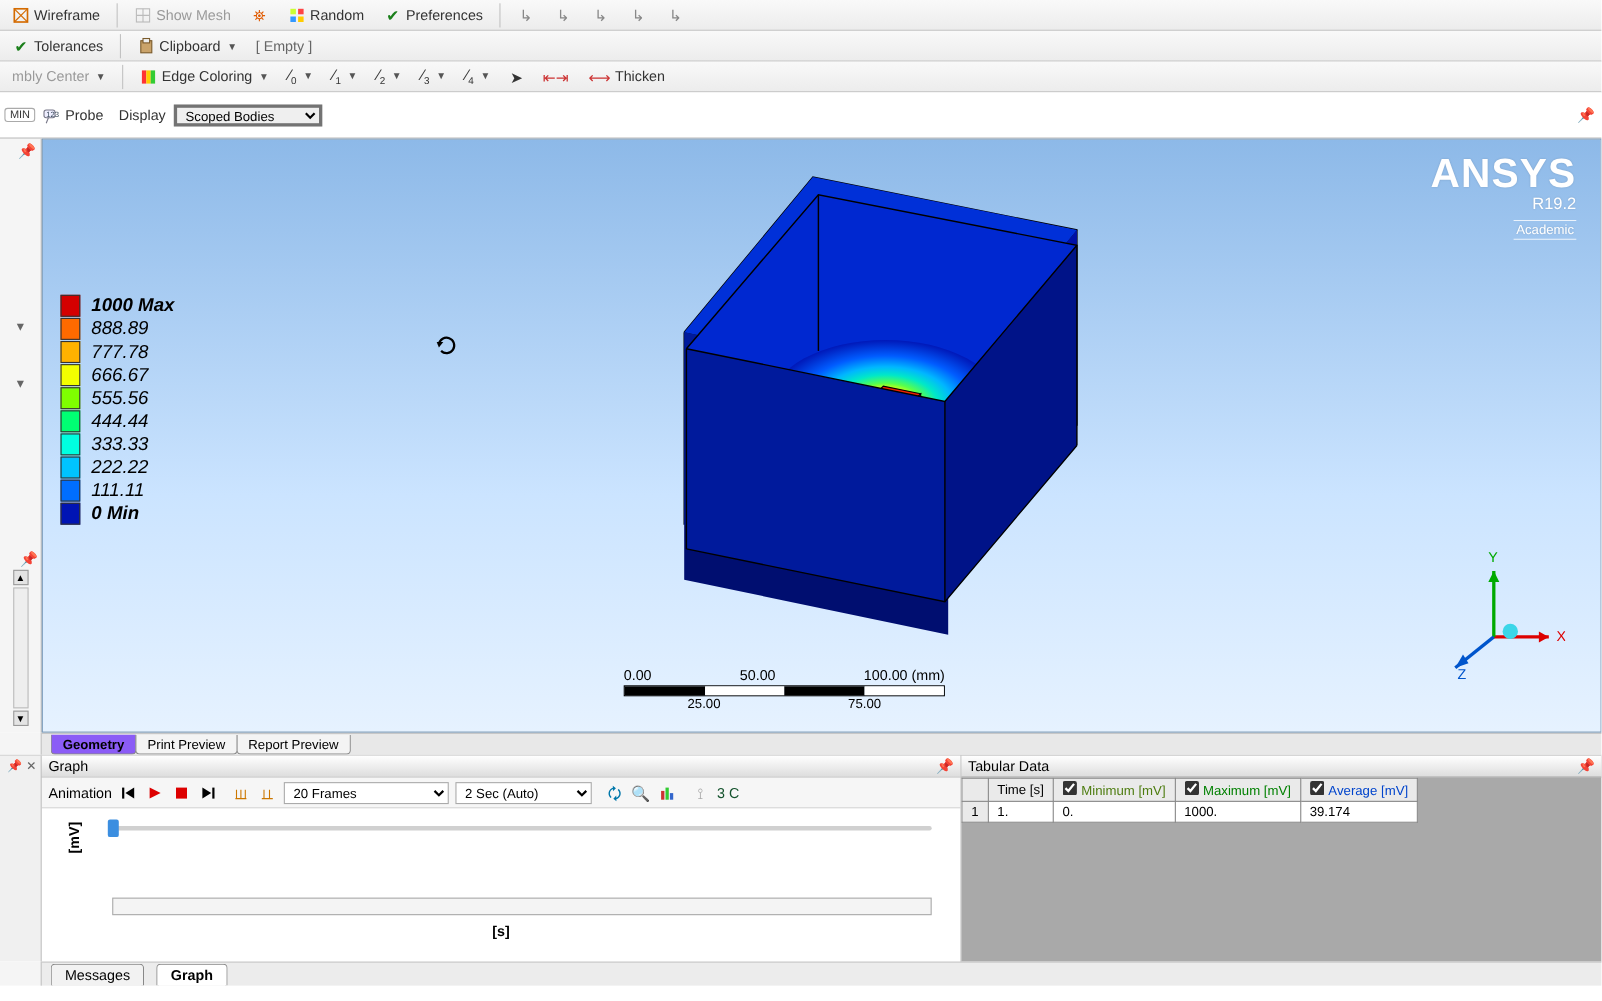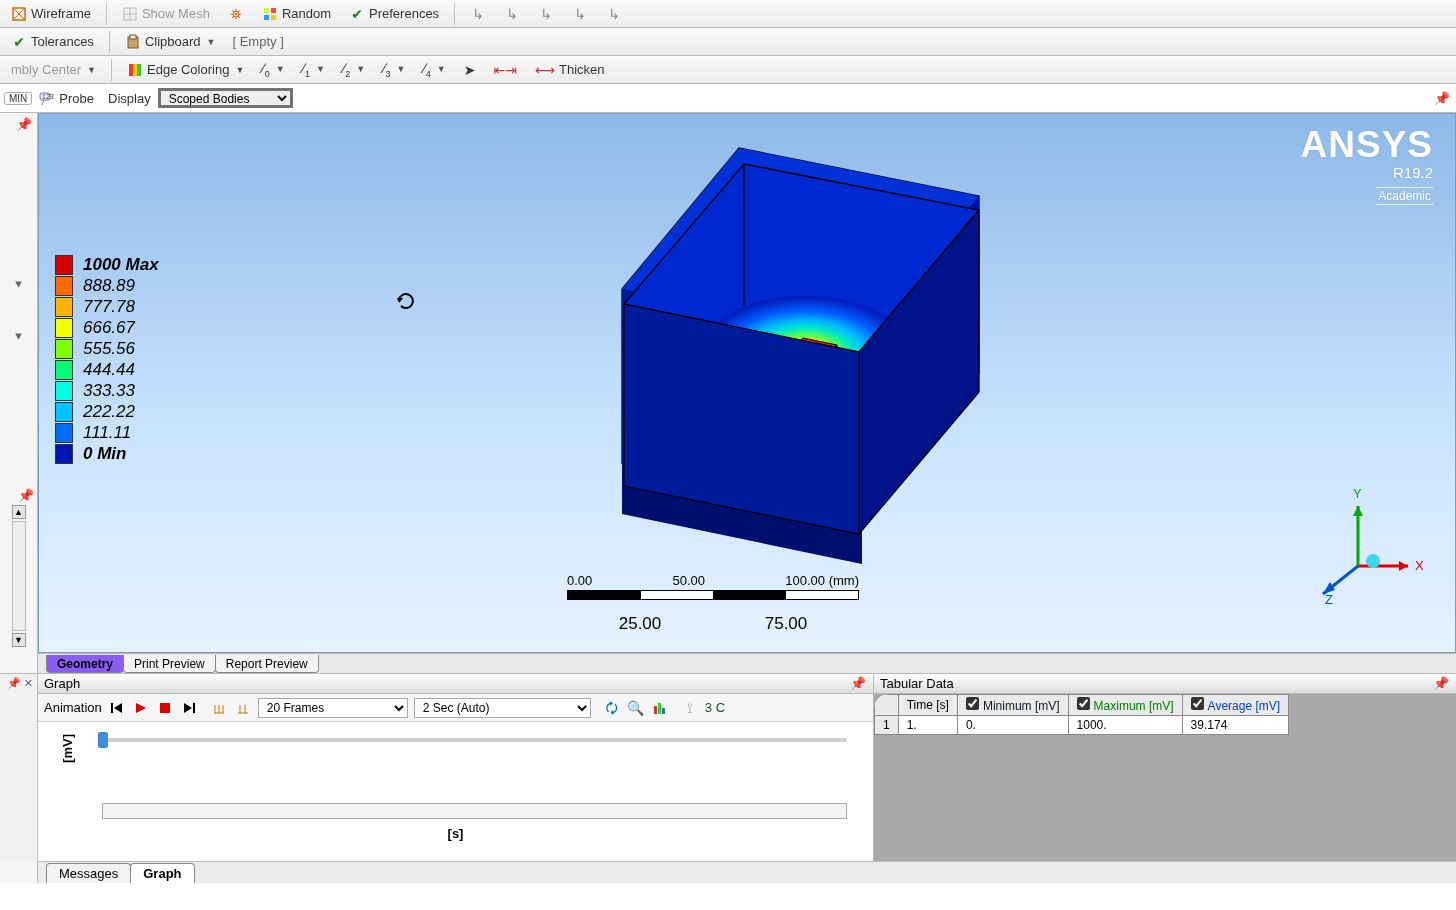--- a/index.html
+++ b/index.html
@@ -20,21 +20,21 @@
   }
   .tb-btn.disabled { color: #9a9a9a; }
   .tb-btn .ico { width: 16px; height: 16px; display: flex; align-items: center; justify-content: center; }
   .tb-btn .dd { font-size: 9px; color: #555; margin-left: 2px; }
   .glyph { font-size: 14px; line-height: 1; }
 
   .empty-note { color: #666; padding: 0 6px; }
 
   
   .display-bar {
-    display: flex; align-items: center; height: 29px; background: #fff;
+    display: flex; align-items: center; height: 42px; background: #fff;
     border-bottom: 1px solid #b9b9b9; padding: 0 4px;
   }
   .display-bar select {
     height: 20px; border: 3px solid #737373; font-size: 12px; padding: 0 4px;
   }
   .pin-btn { width: 16px; text-align: center; color: #666; margin-left: auto; padding-right: 8px; cursor: pointer; }
 
   
   .mid-area { display: flex; height: 540px; }
   .left-rail { width: 38px; border-right: 1px solid #b9b9b9; background: #f5f5f5;
@@ -77,21 +77,21 @@
 
   
   .model { position: absolute; left: 300px; top: 20px; width: 720px; height: 510px; }
 
   .scale-bar { position: absolute; left: 528px; bottom: 18px; color:#000; font-size:13px; text-align:center;}
   .scale-bar .ticks { display:flex; justify-content: space-between; width: 292px; margin-bottom:2px;}
   .scale-bar .bar { display:flex; width:292px; height:10px; border:1px solid #000;}
   .scale-bar .seg { flex:1; }
   .scale-bar .seg.b { background:#000; }
   .scale-bar .seg.w { background:#fff; }
-  .scale-bar .subticks { display:flex; justify-content: space-around; width:292px; margin-top:14px; font-size:17px;}
+  .scale-bar .subticks { display:flex; justify-content: space-around; width:292px; margin-top:0; font-size:12px;}
 
   
   .vp-tabs {
     display: flex; align-items: flex-end; height: 20px; background: #e8e8e8;
     border-top: 1px solid #b9b9b9; padding-left: 8px; gap: 0;
   }
   .vp-tab {
     padding: 2px 10px 1px 10px; font-size: 12px;
     border: 1px solid #888; border-top: none;
     background: #f4f4f4; cursor: pointer;
@@ -120,31 +120,31 @@
 
   .graph-body { flex:1; position:relative; background:#fff; }
   .graph-body .ylabel { position:absolute; left:22px; top:12px; font-weight:bold; }
   .graph-body .xlabel { position:absolute; left:50%; bottom:20px; transform:translateX(-50%); font-weight:bold;}
   .graph-body .track { position:absolute; left:64px; right:26px; top:16px; height:4px; background:#d0d0d0; border-radius:2px;}
   .graph-body .thumb { position:absolute; width:10px; height:16px; background:#3b8ee0; border-radius:2px; top:10px; left:60px;}
   .graph-body .scrollbox { position:absolute; left:64px; right:26px; bottom:42px; height:16px; border:1px solid #aaa; background:#f4f4f4;}
 
   
   .tabular-pane { flex:1; display:flex; flex-direction:column; background:#a9a9a9; }
-  .tabular-body { flex:1; overflow:auto;border-radius:15px; }
+  .tabular-body { flex:1; overflow:auto; }
   table.tabular {
     border-collapse: collapse; background:#fff; font-size:12px;
   }
   table.tabular th, table.tabular td {
     border: 1px solid #888; padding: 2px 8px; text-align:left; white-space:nowrap;
   }
   table.tabular th { background:#eaeaea; font-weight:normal; }
   table.tabular th.rowhead { width:18px; text-align:center; background:#eaeaea;}
   table.tabular th .chk { margin-right:4px; accent-color:#333;}
-  .col-min { color:#0f172a; }
+  .col-min { color:#4d7c0f; }
   .col-max { color:#008000; }
   .col-avg { color:#0044cc; }
 
   
   .msg-tabs {
     display:flex; align-items:flex-end; height: 22px; padding-left:8px;
     background:#ececec; border-top:1px solid #b9b9b9;
   }
   .msg-tab { padding:2px 12px; font-size:13px; border:1px solid #888; border-bottom:none;
     background:#f2f2f2; margin-right:-1px; border-radius:4px 4px 0 0; cursor:pointer;}
@@ -555,21 +555,21 @@
           </svg>
         </div>
       <div class="anim-btn">
           <svg width="14" height="14">
             <line x1="2" y1="12" x2="12" y2="12" stroke="#c70"></line>
             <line x1="4" y1="12" x2="4" y2="4" stroke="#c70"></line>
             <line x1="9" y1="12" x2="9" y2="4" stroke="#c70"></line>
           </svg>
         </div>
       <select style="width:150px;"><option>20 Frames</option></select>
-      <select style="width:177px;"><option>2 Sec (Auto)</option></select>
+      <select style="width:124px;"><option>2 Sec (Auto)</option></select>
       <div class="sep"></div>
       <div class="anim-btn">
           <span class="glyph" style="color:#07a;">🗘</span>
         </div>
       <div class="anim-btn">
           <span class="glyph">🔍</span>
         </div>
       <div class="anim-btn">
           <svg width="14" height="14">
             <rect x="1" y="5" width="3" height="8" fill="#c33"></rect>
@@ -615,17 +615,17 @@
           <td>39.174</td>
         </tr>
       </tbody>
         </table>
     </div>
   </div>
 </div>
 
 <div style="display:flex;">
   <div style="width:38px;background:#f5f5f5;border-right:1px solid #b9b9b9;height:22px;"></div>
-  <div class="msg-tabs" style="flex:1;">
+  <div class="msg-tabs" style="flex:1;gap:12px;">
     <div class="msg-tab">Messages</div>
     <div class="msg-tab active">Graph</div>
   </div>
 </div>
 
 </body></html>

